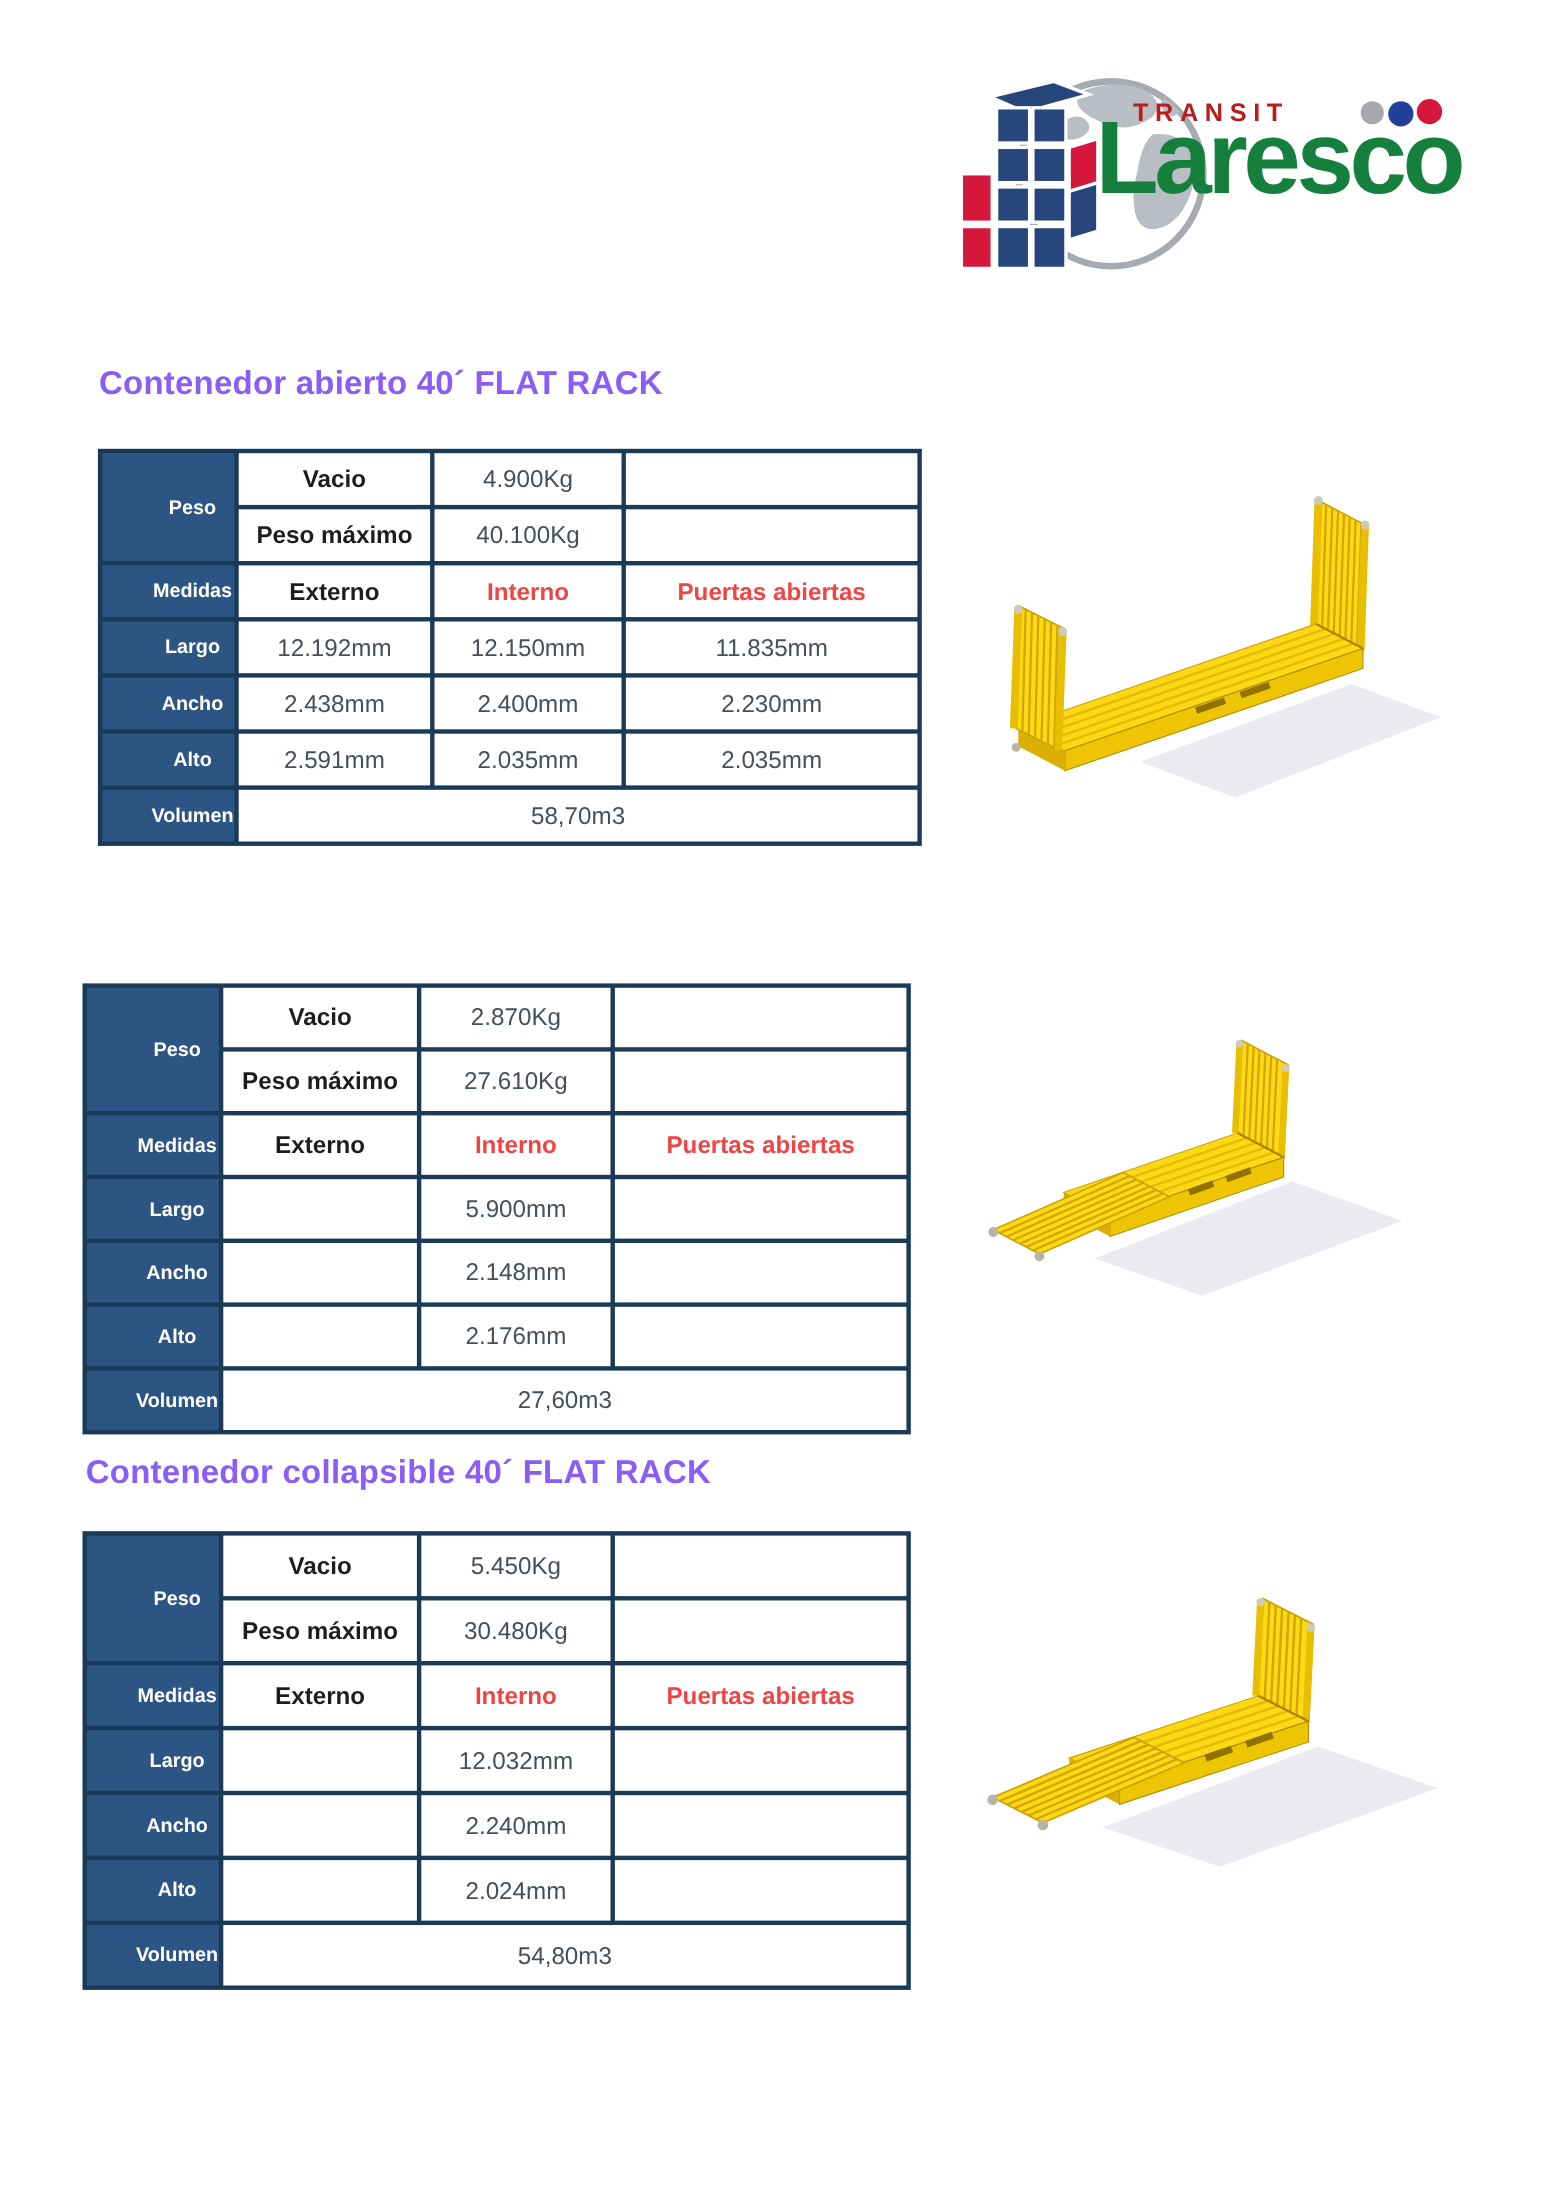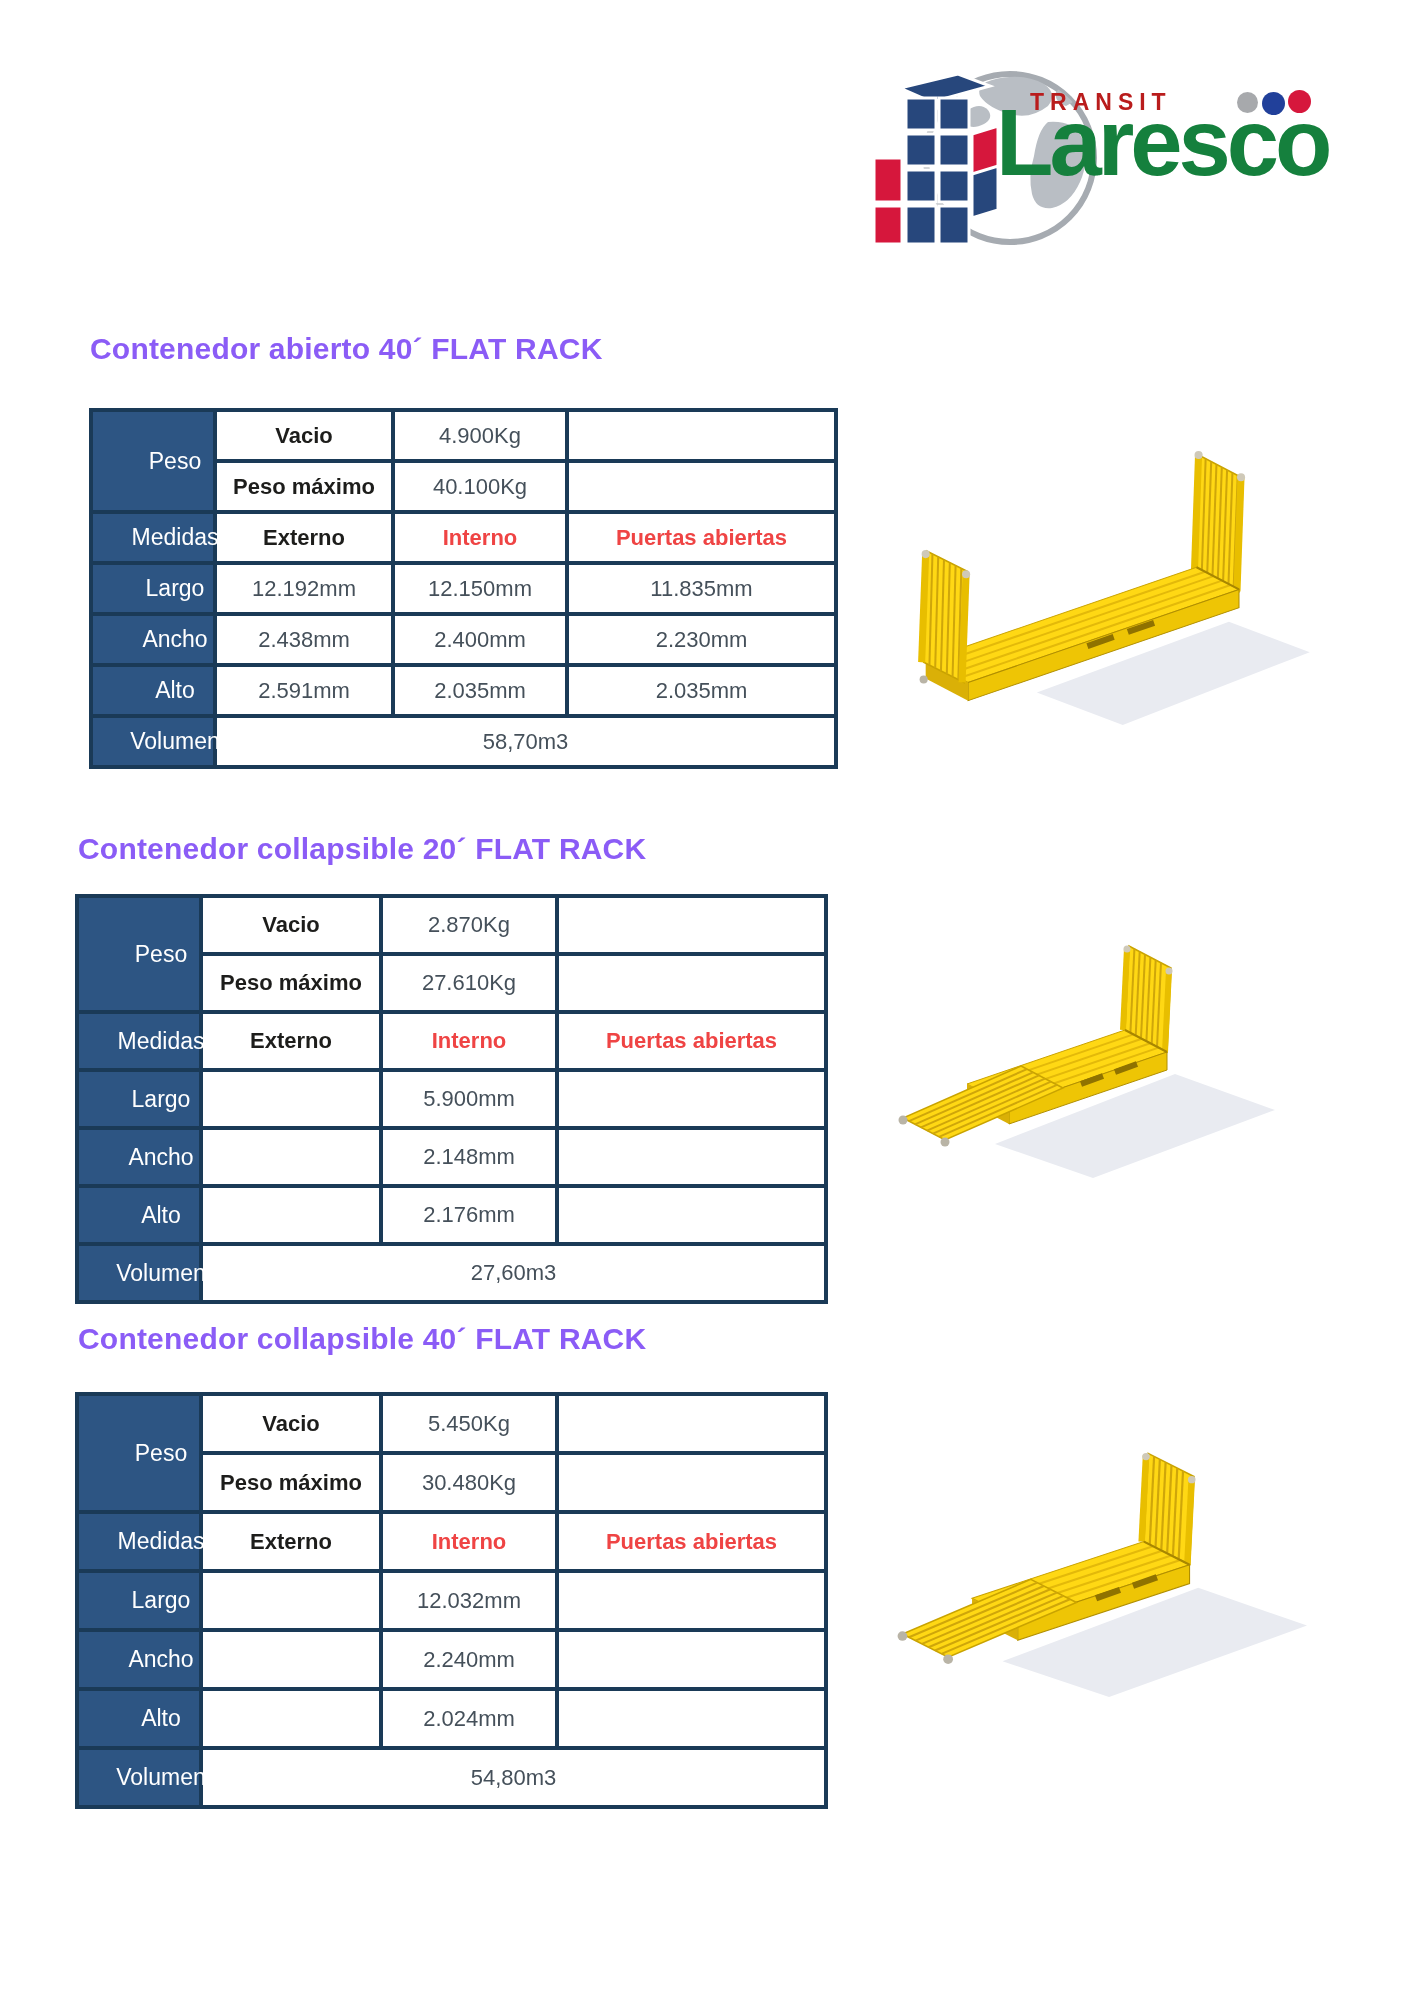--- a/index.html
+++ b/index.html
@@ -26,21 +26,21 @@
 
   
   .spec-table{position:absolute;display:grid;background:#1a3a57;padding:4px;gap:4px;}
   .t1{left:89px;top:408px;grid-template-columns:120px 174px 170px 265px;grid-auto-rows:47px;}
   .t2{left:75px;top:894px;grid-template-columns:120px 176px 172px 265px;grid-auto-rows:54px;}
   .t3{left:75px;top:1392px;grid-template-columns:120px 176px 172px 265px;grid-auto-rows:55px;}
   .cell{background:#ffffff;display:flex;align-items:center;justify-content:center;
         font-size:22px;color:#45505a;text-align:center;}
   .cell.bold{font-weight:700;color:#1d1d1b;}
   .cell.navy{font-weight:700;color:#ef4444;}
-  .cell.label{background:#2d5583;color:#ffffff;font-weight:400;font-size:23px;padding-left:44px;}
+  .cell.label{background:#2d5583;color:#ffffff;font-weight:700;font-size:18px;padding-left:44px;}
   .peso{grid-row:span 2;}
   .vol{grid-column:2/5;text-align:right;}
 
   
   .illus{position:absolute;}
   .illus-1{left:885px;top:450px;}
   .illus-2{left:875px;top:938px;}
   .illus-3{left:872px;top:1445px;}
 </style>
 </head>
@@ -161,21 +161,20 @@
         <line x1="75.3" y1="117.1" x2="72.3" y2="227.1"></line>
       </g>
       <line x1="40" y1="102" x2="36" y2="210" stroke="#e8be00" stroke-width="7"></line>
       <line x1="80" y1="122" x2="76" y2="230" stroke="#e8be00" stroke-width="7"></line>
       <circle cx="40" cy="103" r="4" fill="#cfc9b8"></circle>
       <circle cx="80" cy="123" r="4" fill="#cfc9b8"></circle>
       <circle cx="38" cy="227" r="4" fill="#b9b4a6"></circle>
     </g>
   </svg>
 
-  <div class="sec-title title-2">Contenedor collapsible 20´ FLAT RACK</div>
 
   <div class="spec-table t2">
     <div class="cell label peso">Peso</div>
     <div class="cell bold">Vacio</div>
     <div class="cell">2.870Kg</div>
     <div class="cell"></div>
     <div class="cell bold">Peso máximo</div>
     <div class="cell">27.610Kg</div>
     <div class="cell"></div>
     <div class="cell label">Medidas</div>

